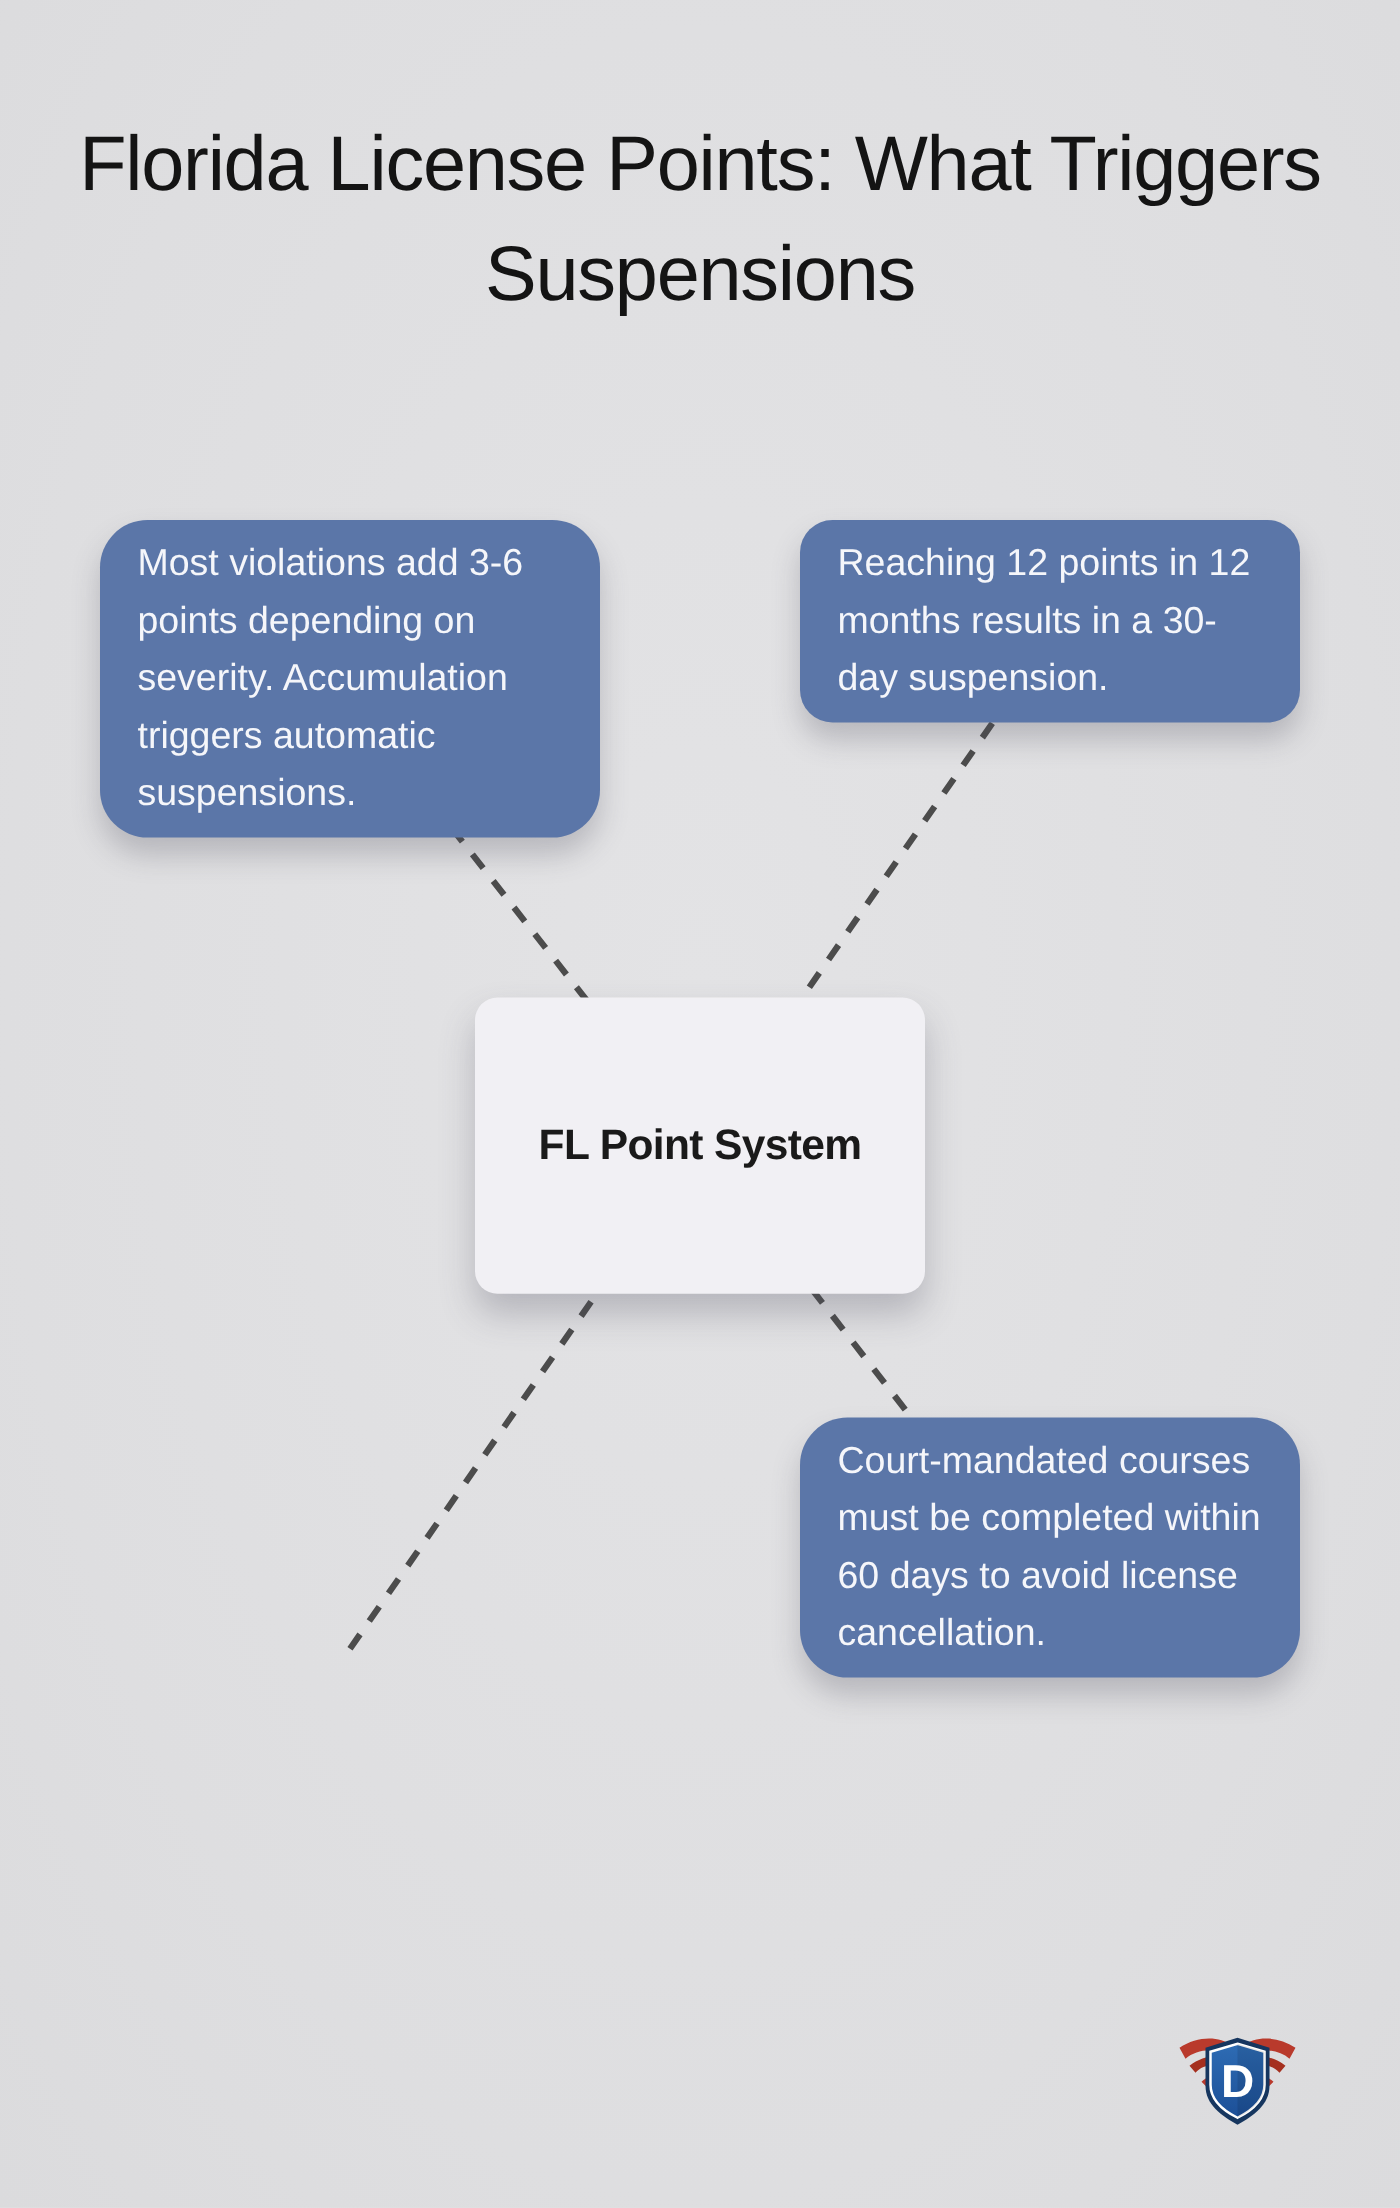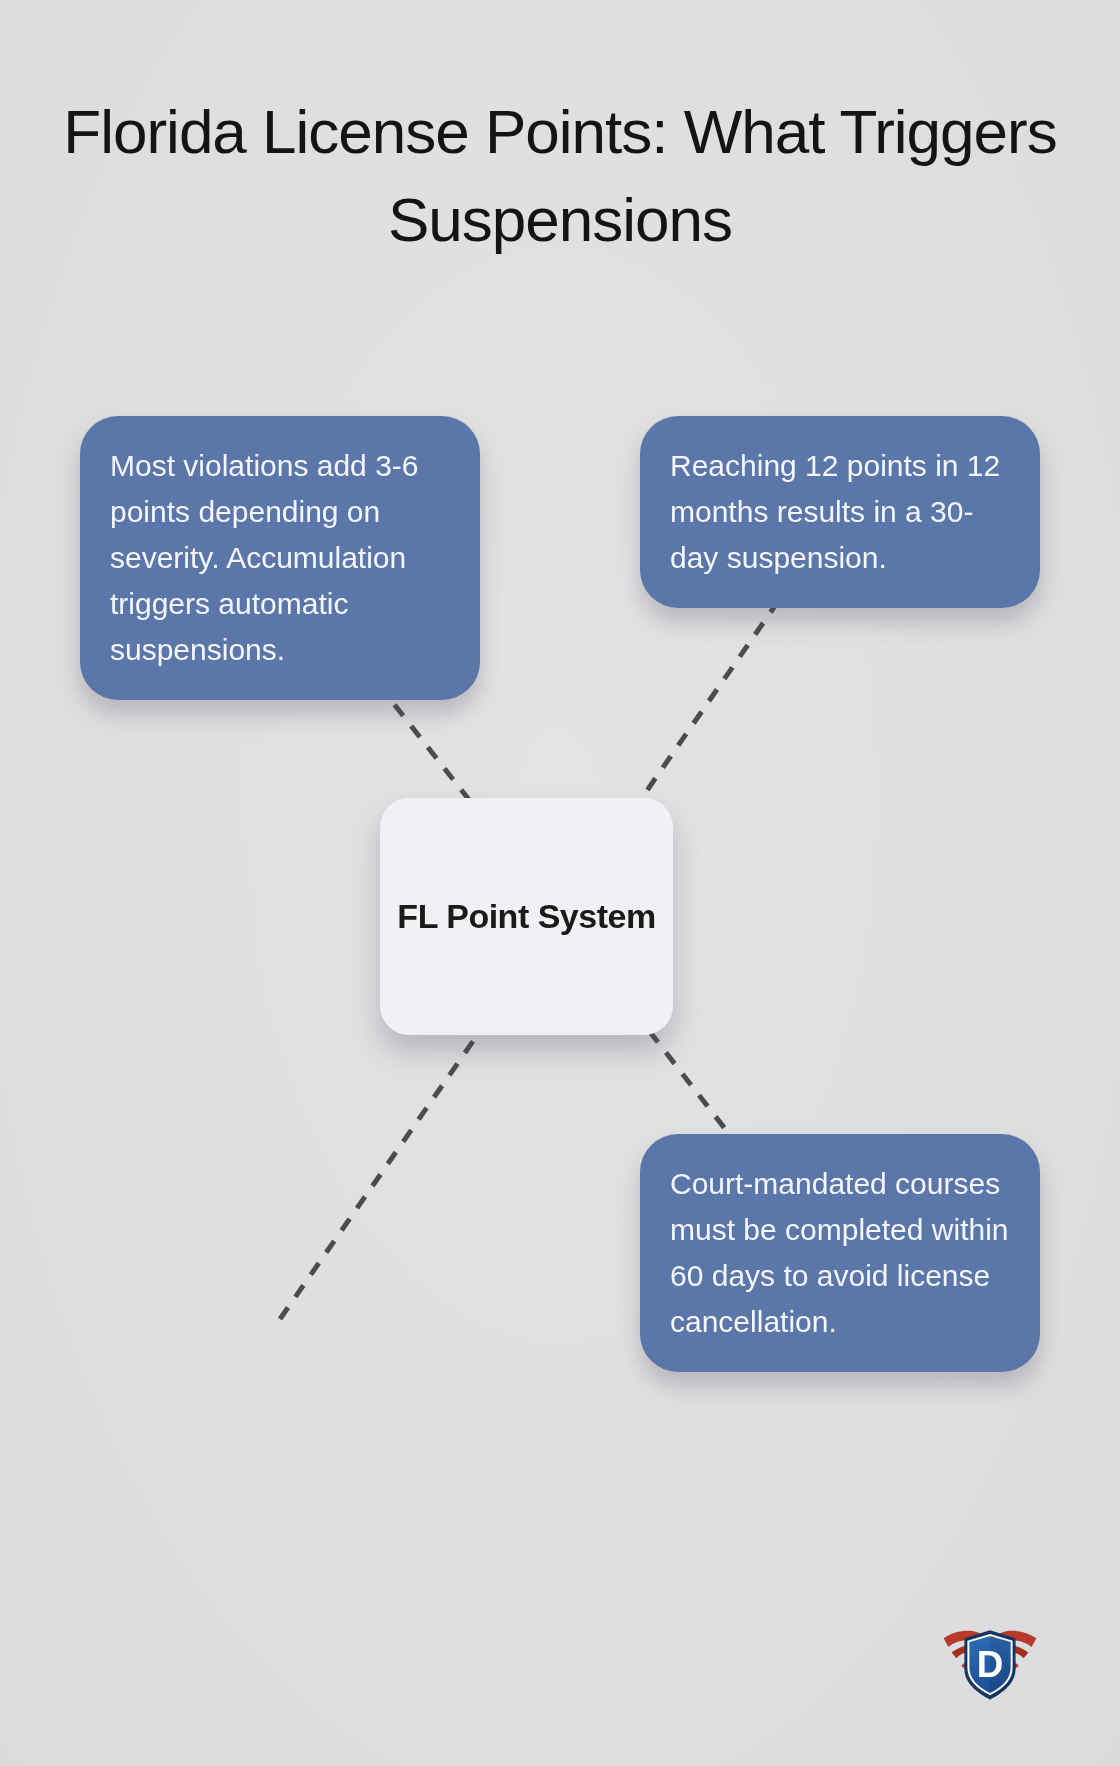--- a/index.html
+++ b/index.html
@@ -20,34 +20,34 @@
     font-size:62px;line-height:88px;font-weight:400;
     letter-spacing:-1px;
     color:#141414;
     margin:0;
   }
   .connectors{position:absolute;top:0;left:0;z-index:1;}
   .info-card{
     position:absolute;width:400px;box-sizing:border-box;
     background:#5b76a8;
     border-radius:38px;
-    padding:27px 30px;
+    padding:12px 30px;
     color:#f5f6fa;
     font-size:30px;line-height:46px;
     z-index:2;
     box-shadow:0 14px 22px rgba(80,80,95,0.28);
   }
   .card-top-left{left:80px;top:416px;}
-  .card-top-right{left:640px;top:416px;}
+  .card-top-right{left:640px;top:416px;border-radius:26px;}
   .card-bottom-left{left:80px;top:1134px;}
   .card-bottom-right{left:640px;top:1134px;}
   .center-node{
-    position:absolute;left:380px;top:798px;width:293px;height:237px;
+    position:absolute;left:380px;top:798px;width:360px;height:237px;
     background:#f1f0f4;
-    border-radius:29px;
+    border-radius:18px;
     display:flex;align-items:center;justify-content:center;
     z-index:2;
     box-shadow:0 16px 28px rgba(80,80,95,0.30);
   }
   .center-node-label{
     font-size:34px;font-weight:700;color:#1a1a1a;letter-spacing:-0.5px;
   }
   .brand-logo{
     position:absolute;left:942px;top:1626px;width:96px;height:78px;z-index:2;
   }

